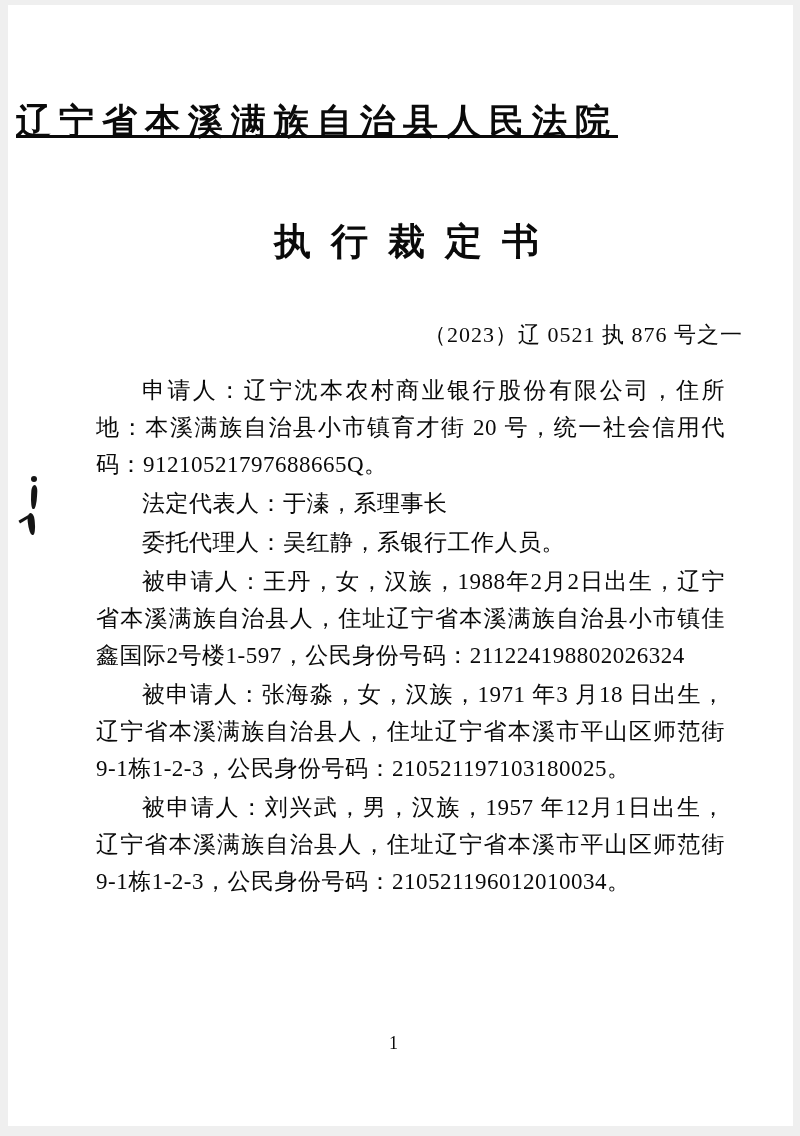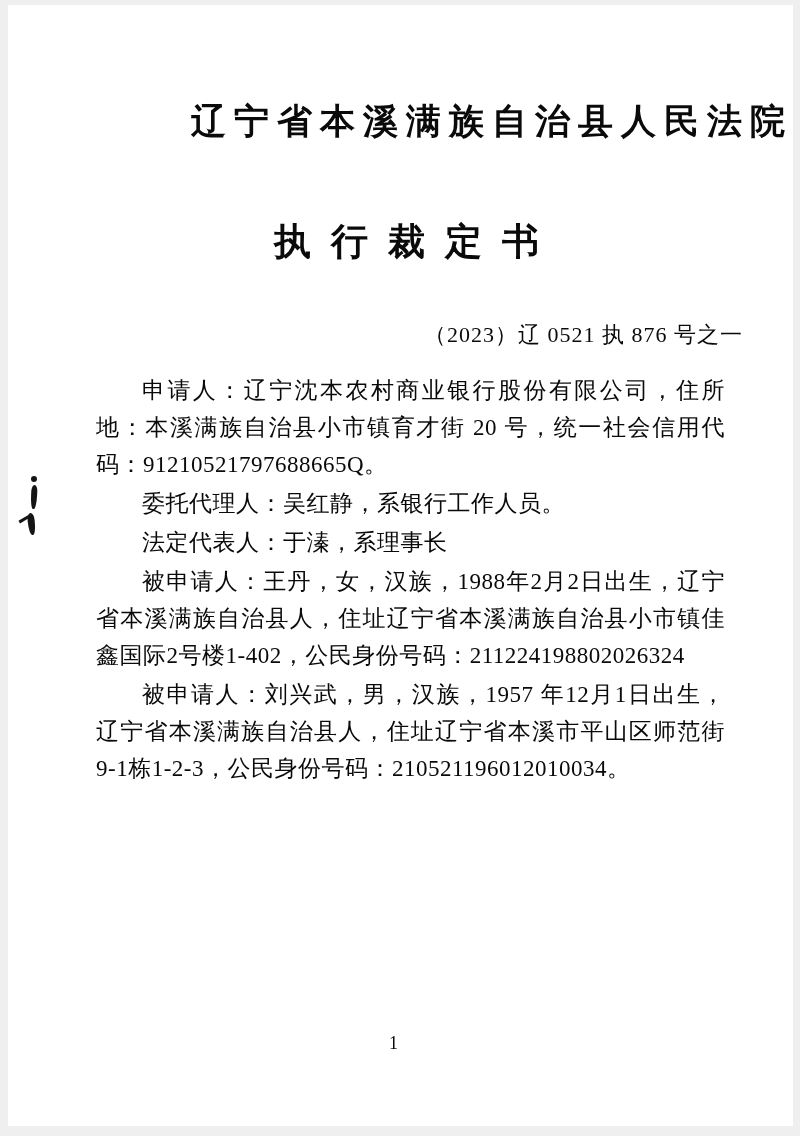--- a/index.html
+++ b/index.html
@@ -15,26 +15,27 @@
     overflow: hidden;
   }
   .page {
     position: absolute;
     left: 8px; top: 5px; right: 7px; bottom: 10px;
     background: #ffffff;
     color: #0a0a0a;
   }
   .court-name {
     margin: 93px 0 0 0;
-    text-align: right;
+    text-align: left;
     font-size: 35px;
     font-weight: bold;
     letter-spacing: 8px;
     white-space: nowrap;
     text-indent: 8px; 
+    text-decoration: underline;
   }
   .doc-title {
     margin: 72px 0 0 12px;
     text-align: center;
     font-size: 37px;
     font-weight: bold;
     letter-spacing: 20px;
     white-space: nowrap;
     text-indent: 20px;
   }
@@ -93,23 +94,24 @@
   <div class="page">
 
     <h1 class="court-name">辽宁省本溪满族自治县人民法院</h1>
 
     <h2 class="doc-title">执行裁定书</h2>
 
     <div class="case-number">（2023）辽 0521 执 876 号之一</div>
 
     <div class="doc-body">
       <p>申请人：辽宁沈本农村商业银行股份有限公司，住所地：本溪满族自治县小市镇育才街 20 号，统一社会信用代码：91210521797688665Q。</p>
+      <p>法定代表人：于溱，系理事长</p>
       <p>委托代理人：吴红静，系银行工作人员。</p>
-      <p>法定代表人：于溱，系理事长</p>
-      <p>被申请人：王丹，女，汉族，1988年2月2日出生，辽宁省本溪满族自治县人，住址辽宁省本溪满族自治县小市镇佳鑫国际2号楼1-402，公民身份号码：211224198802026324</p>
+      <p>被申请人：王丹，女，汉族，1988年2月2日出生，辽宁省本溪满族自治县人，住址辽宁省本溪满族自治县小市镇佳鑫国际2号楼1-597，公民身份号码：211224198802026324</p>
+      <p>被申请人：张海淼，女，汉族，1971 年3 月18 日出生，辽宁省本溪满族自治县人，住址辽宁省本溪市平山区师范街9-1栋1-2-3，公民身份号码：210521197103180025。</p>
       <p>被申请人：刘兴武，男，汉族，1957 年12月1日出生，辽宁省本溪满族自治县人，住址辽宁省本溪市平山区师范街9-1栋1-2-3，公民身份号码：210521196012010034。</p>
     </div>
 
     <div class="page-number">1</div>
 
     <div class="ink-mark ink-mark-dot"></div>
     <div class="ink-mark ink-mark-1"></div>
     <div class="ink-mark ink-mark-2"></div>
 
   </div>

